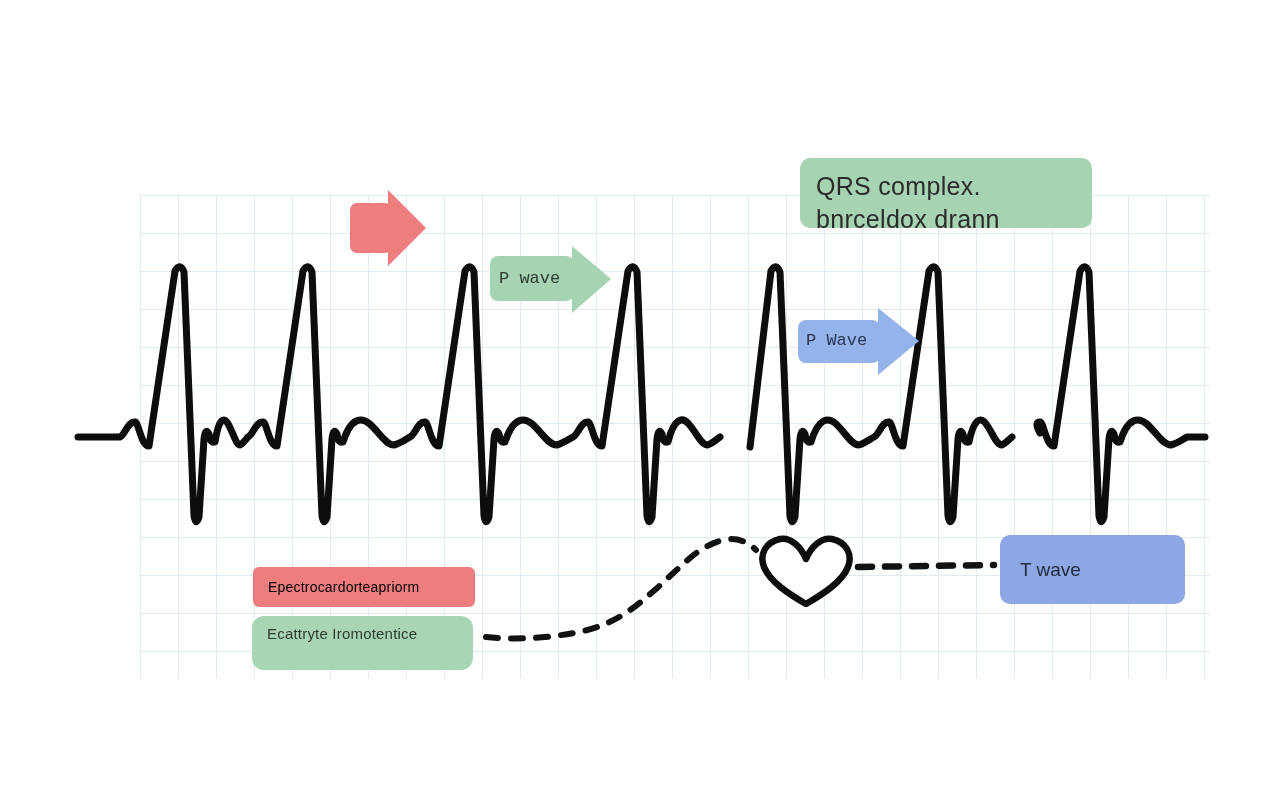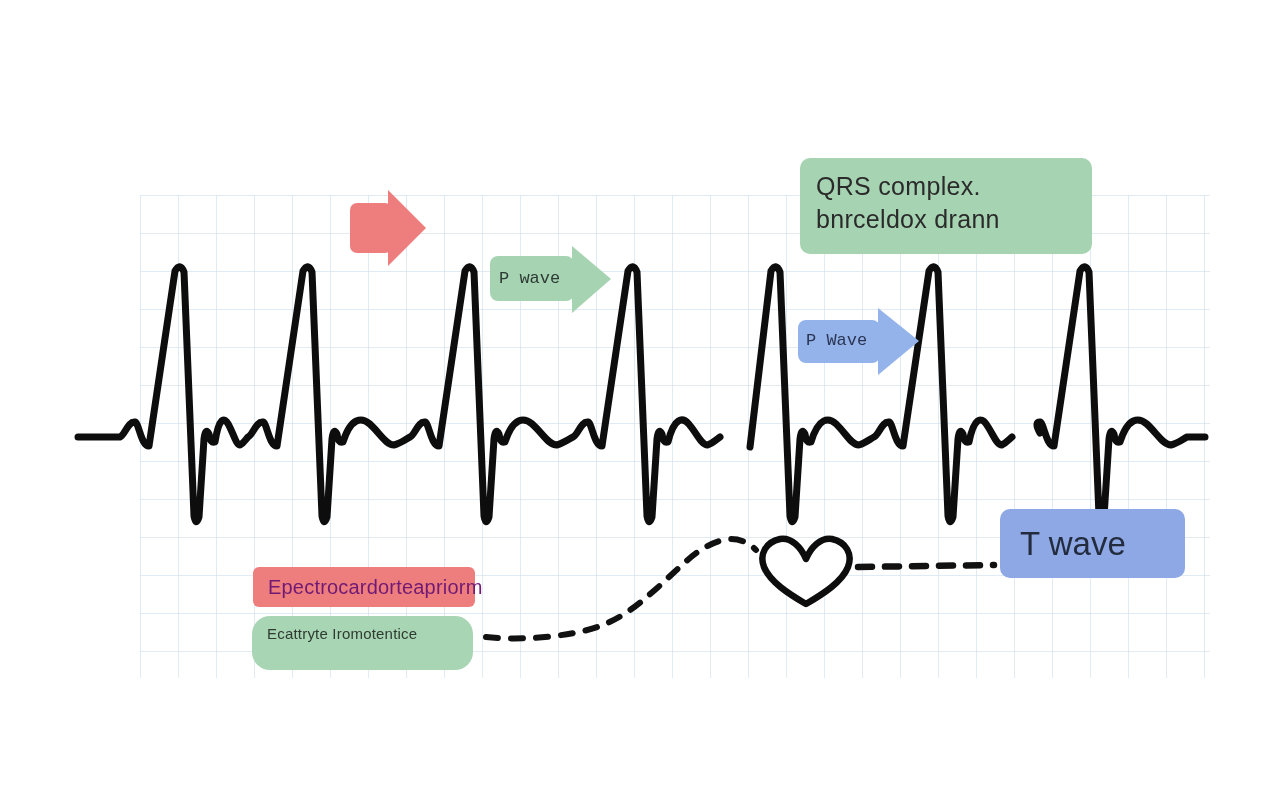--- a/index.html
+++ b/index.html
@@ -9,28 +9,28 @@
   }
   .grid{
     position:absolute;left:140px;top:195px;width:1070px;height:483px;
     background-image:
       linear-gradient(to right, rgba(214,228,240,.75) 1.5px, transparent 1.5px),
       linear-gradient(to bottom, rgba(214,228,240,.75) 1.5px, transparent 1.5px);
     background-size:38px 38px;
   }
   svg.overlay{position:absolute;left:0;top:0;}
   .box{position:absolute;border-radius:10px;color:#2b2b2b;}
-  .qrs-box{left:800px;top:158px;width:292px;height:96px;background:#a6d4b2;
+  .qrs-box{left:800px;top:158px;width:292px;height:70px;background:#a6d4b2;
     font-size:25px;line-height:33px;padding:12px 0 0 16px;box-sizing:border-box;letter-spacing:.3px;}
   .red-label{left:253px;top:567px;width:222px;height:40px;background:#ee7d7d;border-radius:6px;
-    font-size:20px;display:flex;align-items:center;padding-left:15px;box-sizing:border-box;color:#701a75;letter-spacing:.2px;}
-  .green-label{left:252px;top:616px;width:221px;height:54px;background:#a8d5b4;border-radius:18px;
+    font-size:14px;display:flex;align-items:center;padding-left:15px;box-sizing:border-box;color:#000000;letter-spacing:.2px;}
+  .green-label{left:252px;top:616px;width:221px;height:54px;background:#a8d5b4;border-radius:12px;
     font-size:15px;line-height:20px;padding:8px 0 0 15px;box-sizing:border-box;color:#2f3b31;letter-spacing:.2px;}
-  .twave-box{left:1000px;top:509px;width:185px;height:69px;background:#8ea8e5;
-    font-size:33px;display:flex;align-items:center;padding-left:20px;box-sizing:border-box;color:#232c3f;}
+  .twave-box{left:1000px;top:535px;width:185px;height:69px;background:#8ea8e5;
+    font-size:19px;display:flex;align-items:center;padding-left:20px;box-sizing:border-box;color:#232c3f;}
   .arrow-label{position:absolute;font-size:17px;color:#2e3a34;font-family:Liberation Mono, monospace;}
   .p-wave-green-label{left:499px;top:269px;}
   .p-wave-blue-label{left:806px;top:331px;color:#2b3552;}
 </style>
 </head>
 <body>
 
 <div class="canvas">
 
   <div class="grid"></div>

